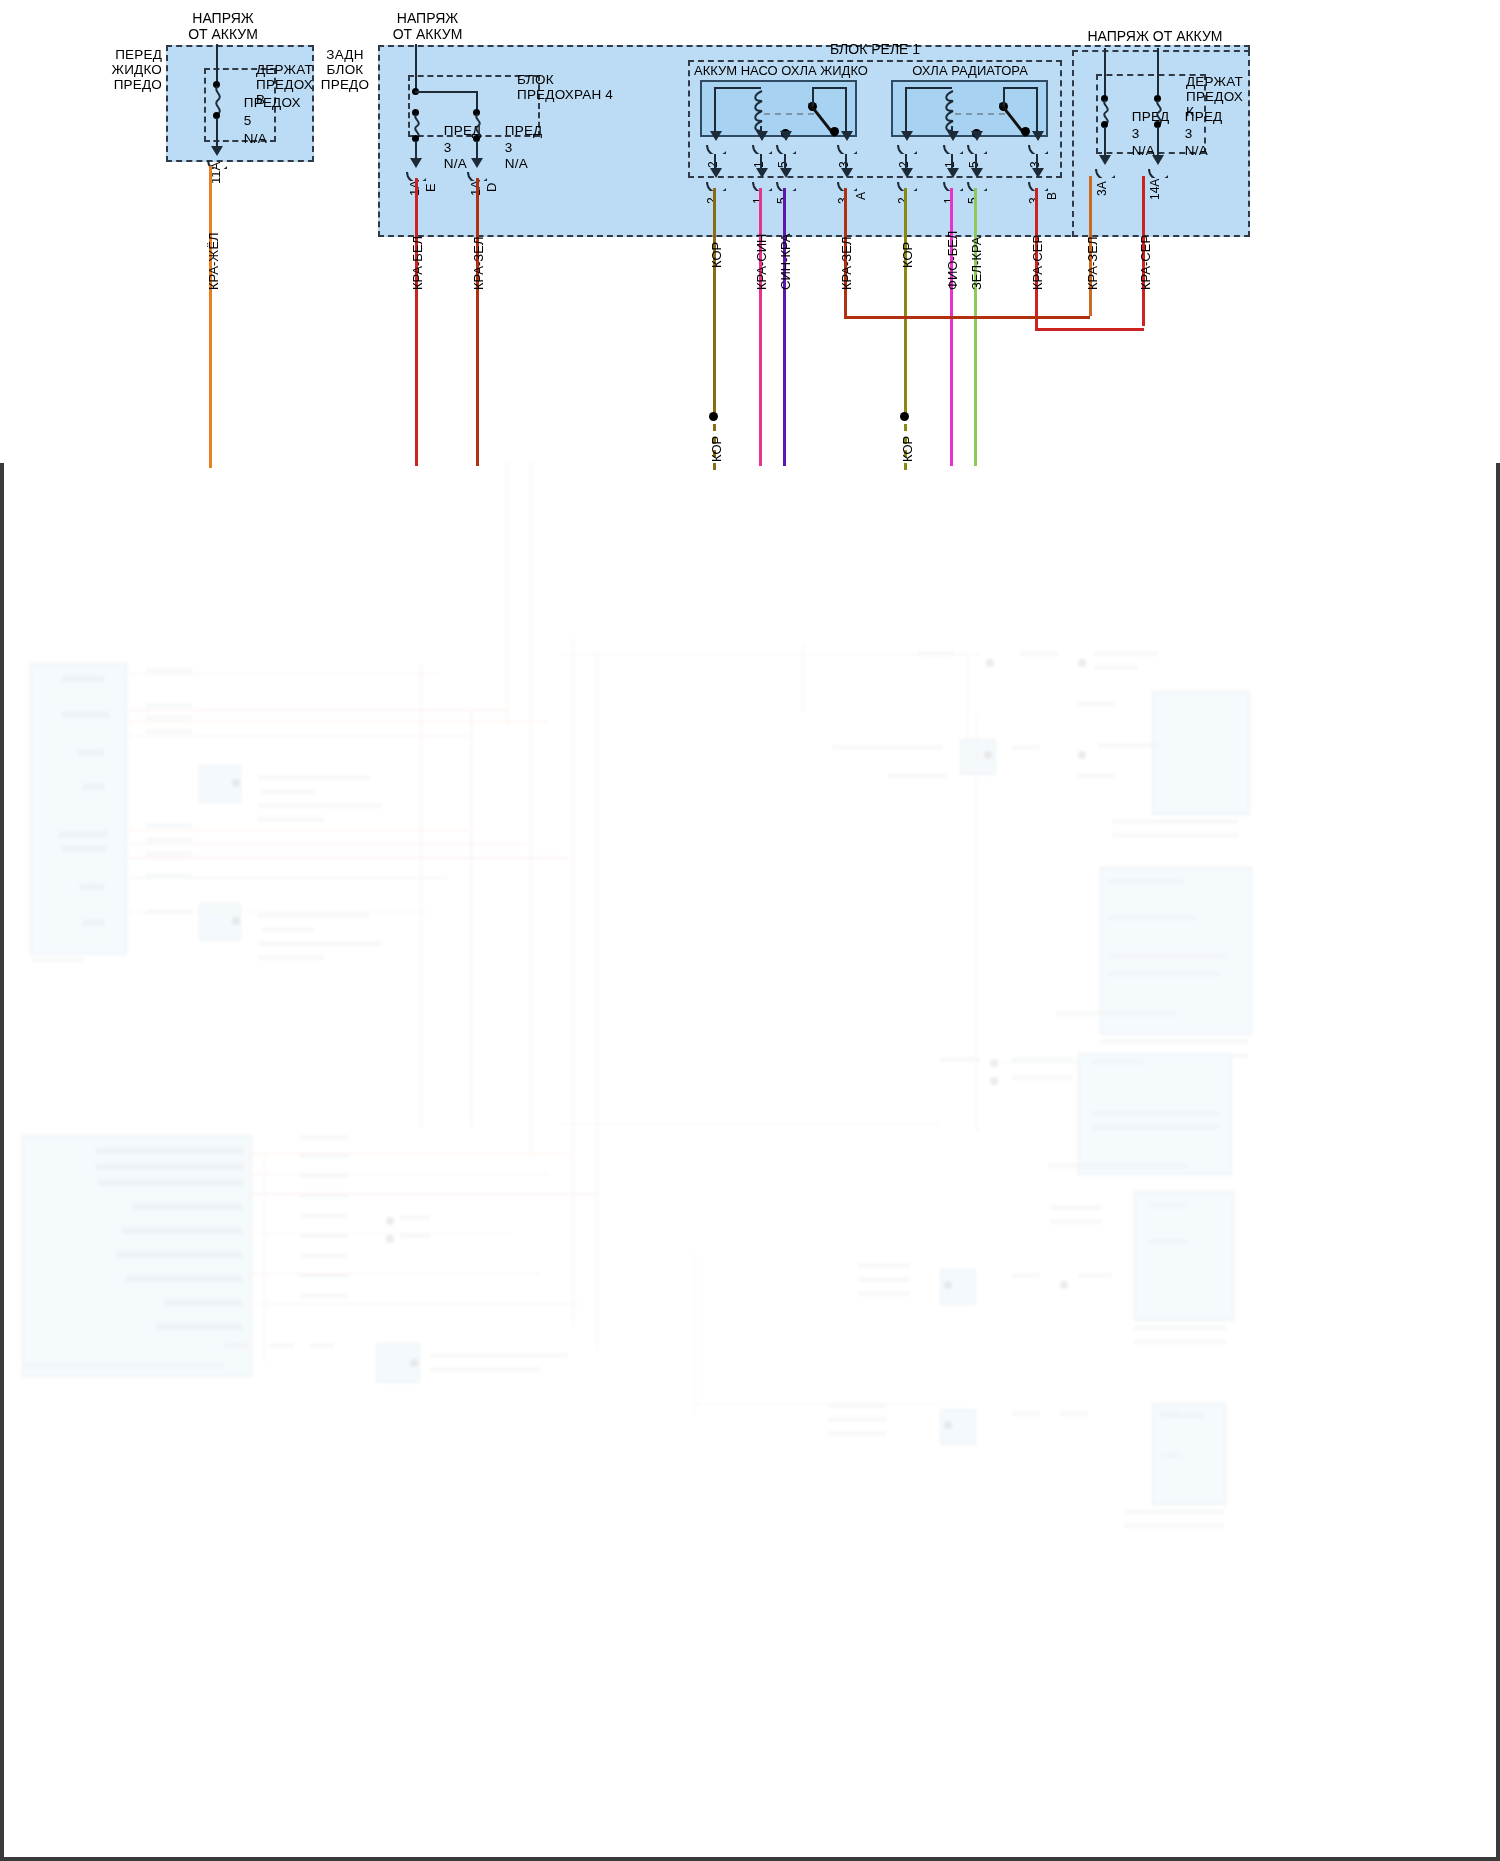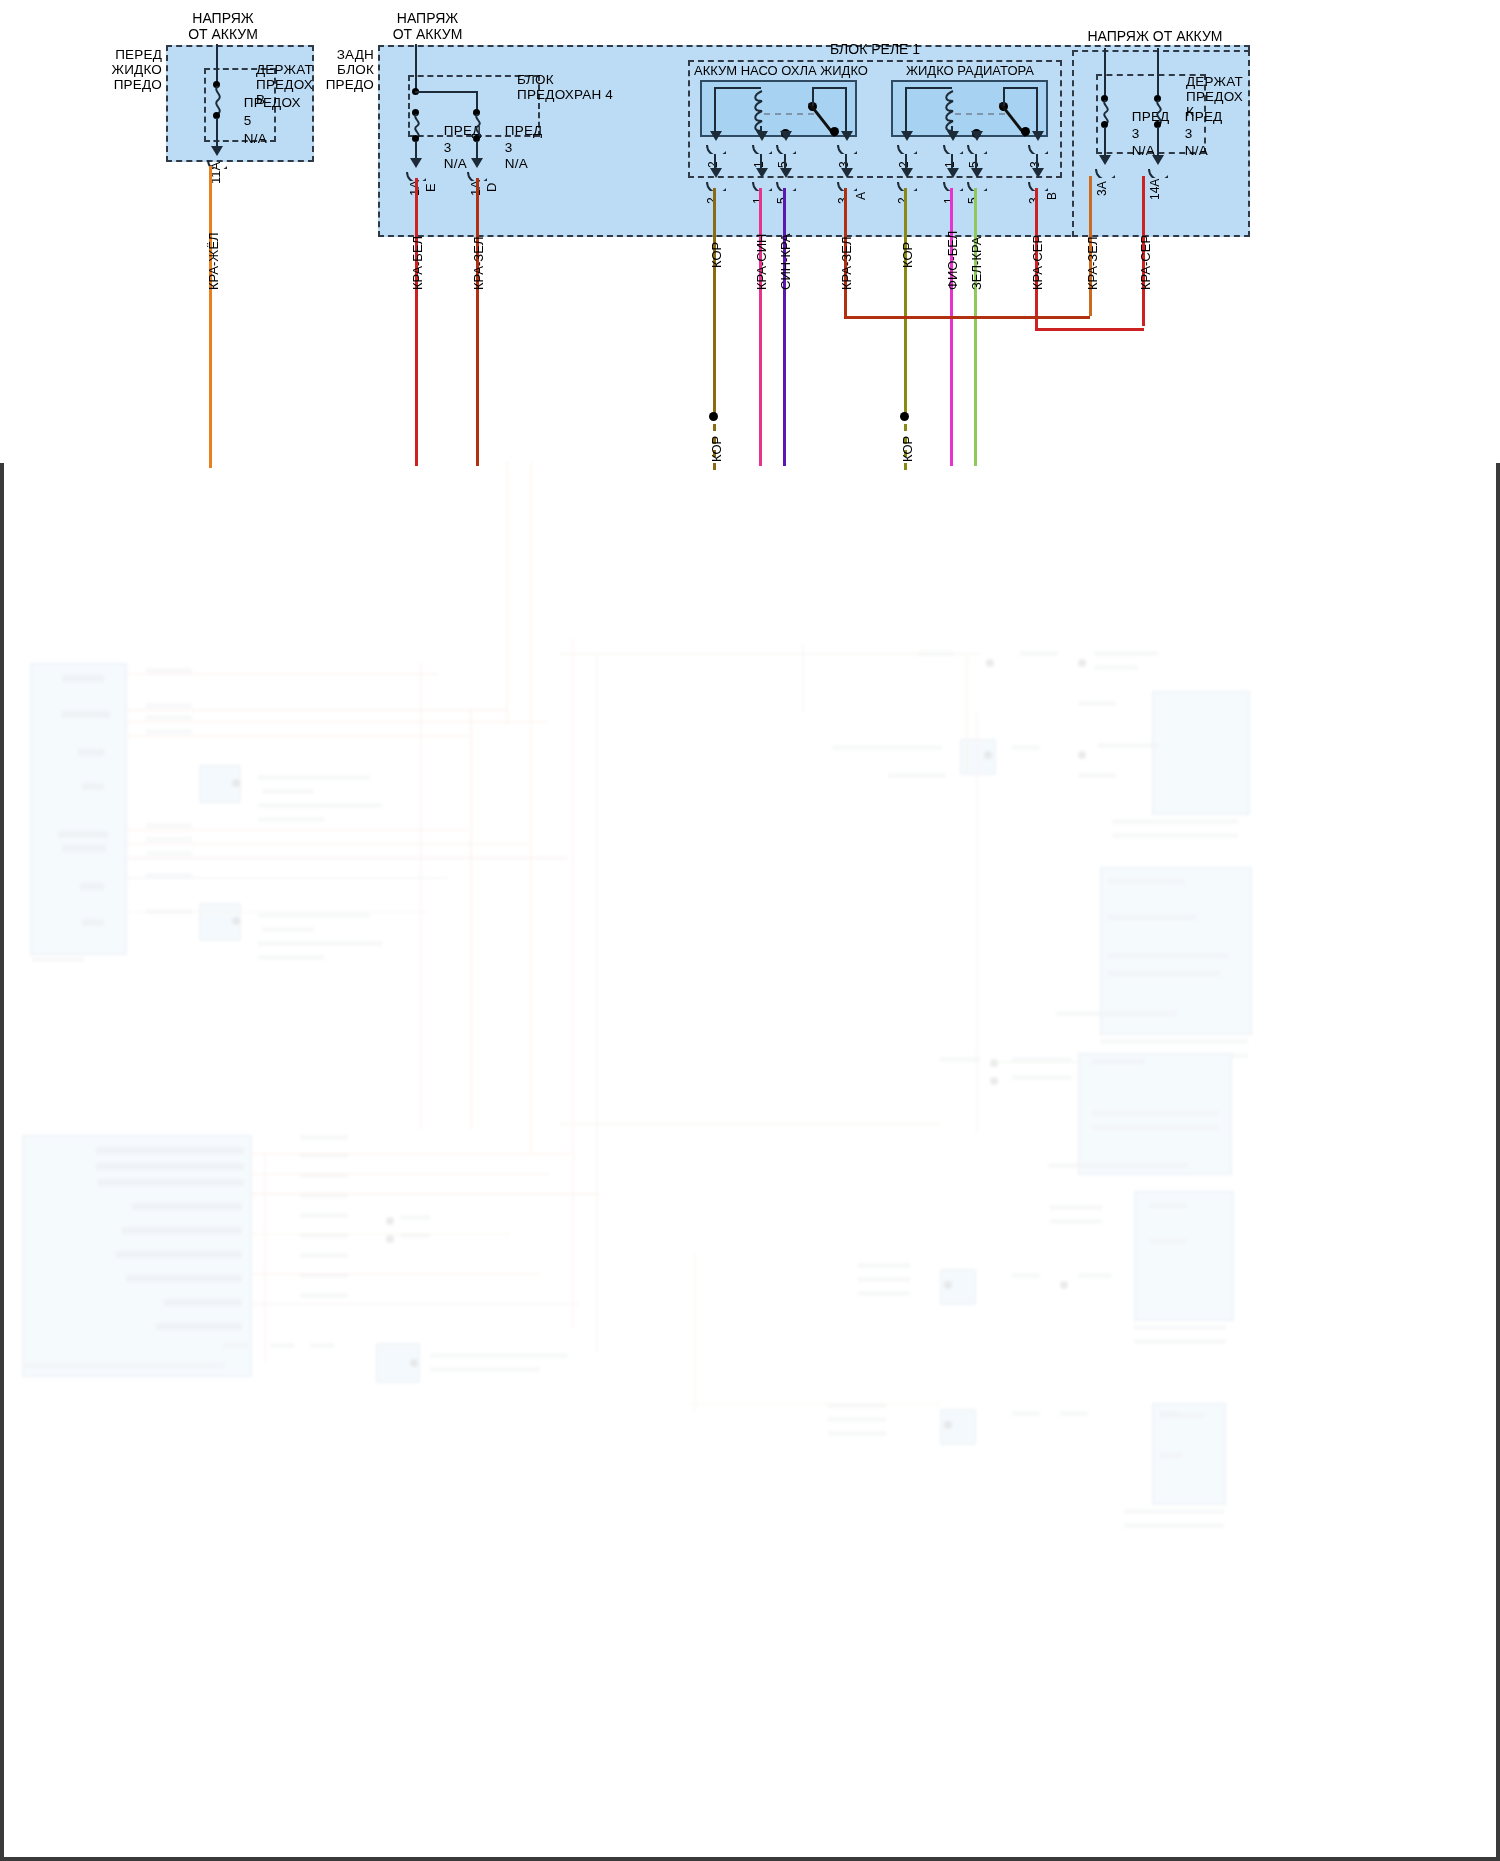--- a/index.html
+++ b/index.html
@@ -289,21 +289,21 @@
   </div>
   <div class="lbl" style="left:228px;top:116px;">
     <span>N/A</span>
   </div>
 
   <div class="wire" style="left:209px;top:166px;height:300px;background:#e8801f;"></div>
   <div class="vlbl" style="left:206px;top:290px;">КРА-ЖЁЛ</div>
 
   <div class="fill" style="left:378px;top:45px;width:872px;height:192px;"></div>
   <div class="dash" style="left:378px;top:45px;width:872px;height:192px;"></div>
-  <div class="lbl r" style="left:316px;top:47px;width:58px;white-space:pre-line;">ЗАДН
+  <div class="lbl r" style="left:316px;top:47px;width:58px;white-space:pre-line;text-align:center;">ЗАДН
 БЛОК
 ПРЕДО</div>
 
   <div class="fill" style="left:408px;top:75px;width:132px;height:62px;"></div>
   <div class="dash" style="left:408px;top:75px;width:132px;height:62px;"></div>
   <div class="lbl" style="left:517px;top:72px;width:130px;white-space:pre-line;">БЛОК
 ПРЕДОХРАН 4</div>
 
   <div class="vline" style="left:415px;top:44px;height:48px;"></div>
   <div class="sdot" style="left:412px;top:88px;"></div>
@@ -378,21 +378,21 @@
 
   <div class="dot" style="left:808px;top:102px;"></div>
   <div class="dot" style="left:781px;top:129px;"></div>
   <div class="blk" style="left:808px;top:104px;width:2.5px;height:42px;transform-origin:0 0;transform:rotate(-38deg);"></div>
   <div class="dot" style="left:830px;top:127px;"></div>
   <div class="hline" style="left:812px;top:87px;width:34px;"></div>
   <div class="vline" style="left:812px;top:87px;height:19px;"></div>
   <div class="vline" style="left:845px;top:87px;height:50px;"></div>
   <div class="vline" style="left:784px;top:133px;height:5px;"></div>
 
-  <div class="ttl c" style="left:885px;top:63px;width:170px;font-size:13px;">ЖИДКО РАДИАТОРА</div>
+  <div class="ttl c" style="left:885px;top:63px;width:170px;font-size:13px;">ОХЛА РАДИАТОРА</div>
   <div class="fill2" style="left:891px;top:80px;width:157px;height:57px;"></div>
   <div class="vline" style="left:905px;top:87px;height:50px;"></div>
   <div class="hline" style="left:905px;top:87px;width:47px;"></div>
   <div class="coil" style="left:944px;top:89px;">
     <svg width="16" height="46" viewBox="0 0 16 46">
       <path d="M9 2 C0 6,0 12,9 12 C0 16,0 22,9 22 C0 26,0 32,9 32 C0 36,0 42,9 42" fill="none" stroke="#1d2b38" stroke-width="2"></path>
     </svg>
   </div>
   <div class="vline" style="left:951px;top:126px;height:11px;"></div>
   <div class="dline" style="left:955px;top:113px;width:50px;"></div>

